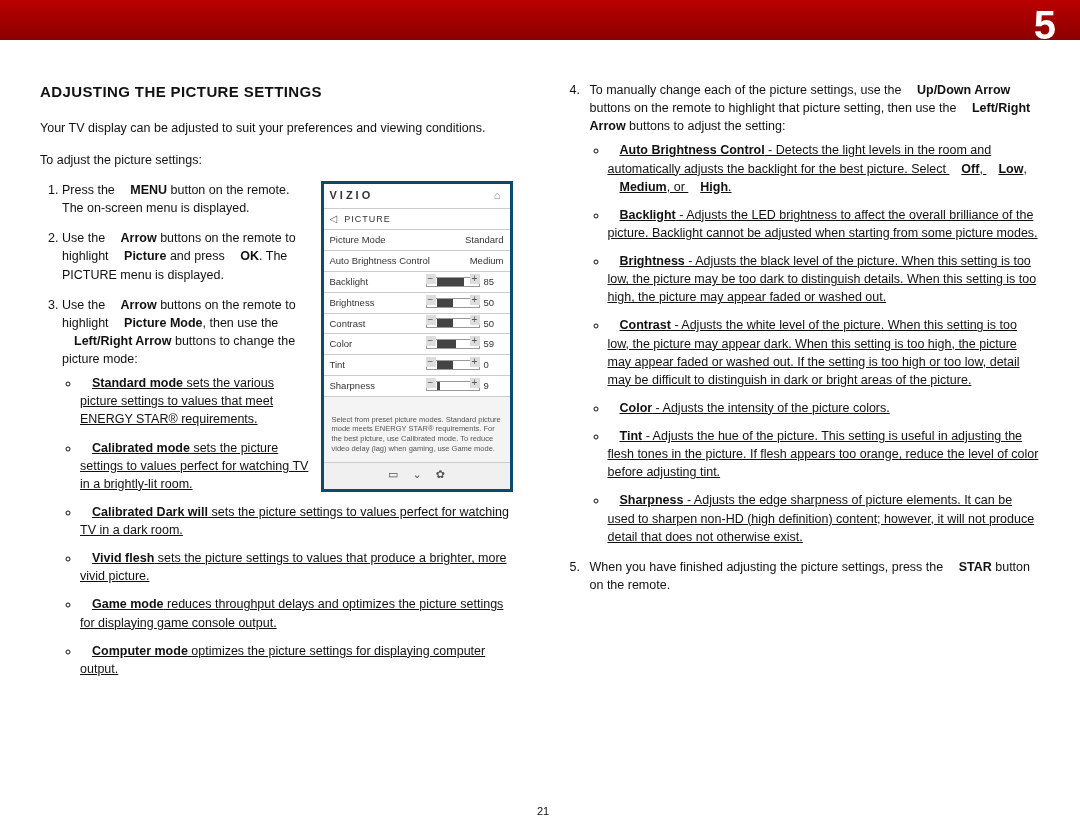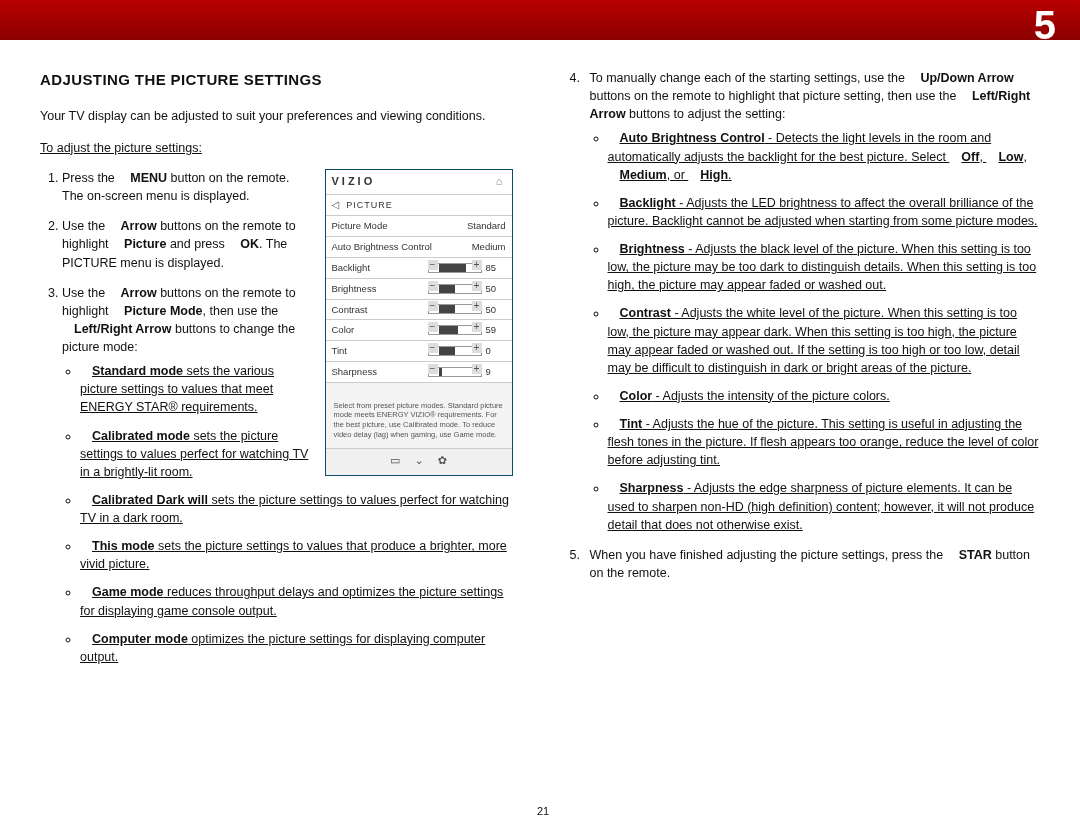--- a/index.html
+++ b/index.html
@@ -1,30 +1,30 @@
 <!DOCTYPE html>
 <html><head>
 <meta charset="utf-8">
 <style>
   body { margin:0; font-family: 'Century Gothic', 'Avant Garde', sans-serif; font-size:12.5px; color:#111; line-height:1.45; }
   .page { width:1080px; height:834px; position:relative; }
   .banner { height:40px; background: linear-gradient(to bottom, #b90000, #8b0000); position:relative; }
   .chapter { position:absolute; right:24px; top:-4px; color:#fff; font-size:40px; font-weight:bold; font-family: Arial, sans-serif; }
-  .content { padding:29px 40px 0 40px; display:flex; gap:55px; }
+  .content { padding:41px 40px 0 40px; display:flex; gap:55px; }
   .col { flex:1; min-width:0; }
   h2 { font-size:15px; letter-spacing:0.4px; margin:0 0 16px 0; font-weight:bold; text-transform:uppercase; }
   .intro { text-align:justify; text-justify:inter-word; margin-bottom:14px; }
-  .lead { margin-bottom:12px;text-decoration:underline; }
+  .lead { margin-bottom:12px; }
   ol.steps { margin:0; padding-left:22px; }
   ol.steps > li { margin-bottom:12px; }
   ul.bullets { margin:6px 0 0 0; padding-left:18px;text-decoration:underline; }
   ul.bullets > li { margin-bottom:10px; }
   .b { font-weight:bold;margin-left:12px; }
   .leftwrap { position:relative; }
-  .floatbox { float:right; width:186px; margin:0 0 10px 12px; border:1px solid #0c4a6e; background:#f4f4f4; font-size:10px; color:#333; }
+  .floatbox { float:right; width:186px; margin:0 0 10px 12px; border:3px solid #0c4a6e; background:#f4f4f4; font-size:10px; color:#333; }
   .fb-head { display:flex; align-items:center; justify-content:space-between; background:#fff; border-bottom:1px solid #ccc; padding:4px 6px; font-weight:bold; letter-spacing:3px; font-size:11px; }
   .fb-sub { display:flex; align-items:center; gap:6px; background:#fff; border-bottom:1px solid #ccc; padding:3px 6px; font-size:9px; letter-spacing:1px; }
   .fb-sub .arrow { font-size:10px; color:#555; }
   .fb-row { display:flex; align-items:center; justify-content:space-between; background:#fff; border-bottom:1px solid #ccc; padding:3px 6px; font-size:9.5px; }
   .fb-row .lbl { flex:1; }
   .fb-row .val { width:20px; text-align:left; }
   .slider { width:52px; height:8px; position:relative; background:#fff; border:1px solid #999; margin:0 4px; display:flex; align-items:center; }
   .slider::before { content:'−'; position:absolute; left:-1px; top:-4px; font-size:10px; color:#555; background:#ddd; width:10px; text-align:center; height:10px; line-height:10px; }
   .slider::after { content:'+'; position:absolute; right:-1px; top:-4px; font-size:10px; color:#555; background:#ddd; width:10px; text-align:center; height:10px; line-height:10px; }
   .slider .fill { position:absolute; left:10px; top:0; bottom:0; background:#444; }
@@ -104,47 +104,47 @@
             </span>
             <span class="val">0</span>
           </div>
         <div class="fb-row">
             <span class="lbl">Sharpness</span>
             <span class="slider">
               <span class="fill" style="width:3px"></span>
             </span>
             <span class="val">9</span>
           </div>
-        <div class="fb-note">Select from preset picture modes. Standard picture mode meets ENERGY VIZIO® requirements. For the best picture, use Calibrated mode. To reduce video delay (lag) when gaming, use Game mode.</div>
+        <div class="fb-note">Select from preset picture modes. Standard picture mode meets ENERGY STAR® requirements. For the best picture, use Calibrated mode. To reduce video delay (lag) when gaming, use Game mode.</div>
         <div class="fb-foot">
           <span>▭</span>
           <span>⌄</span>
           <span>✿</span>
         </div>
       </div>
 
       <ol class="steps">
         <li><span>Press the </span><span class="b">MENU</span><span> button on the remote. The on-screen menu is displayed.</span></li>
         <li><span>Use the </span><span class="b">Arrow</span><span> buttons on the remote to highlight </span><span class="b">Picture</span><span> and press </span><span class="b">OK</span><span>. The PICTURE menu is displayed.</span></li>
         <li><span>Use the </span><span class="b">Arrow</span><span> buttons on the remote to highlight </span><span class="b">Picture Mode</span><span>, then use the </span><span class="b">Left/Right Arrow</span><span> buttons to change the picture mode:</span>
           <ul class="bullets">
             <li><span class="b">Standard mode</span><span> sets the various picture settings to values that meet ENERGY STAR® requirements.</span></li>
             <li><span class="b">Calibrated mode</span><span> sets the picture settings to values perfect for watching TV in a brightly-lit room.</span></li>
             <li><span class="b">Calibrated Dark will</span><span> sets the picture settings to values perfect for watching TV in a dark room.</span></li>
-            <li><span class="b">This mode</span><span> sets the picture settings to values that produce a brighter, more vivid picture.</span></li>
+            <li><span class="b">Vivid flesh</span><span> sets the picture settings to values that produce a brighter, more vivid picture.</span></li>
             <li><span class="b">Game mode</span><span> reduces throughput delays and optimizes the picture settings for displaying game console output.</span></li>
             <li><span class="b">Computer mode</span><span> optimizes the picture settings for displaying computer output.</span></li>
           </ul>
         </li>
       </ol>
     </div>
 
     <div class="col">
       <ol class="steps start4">
-        <li><span>To manually change each of the starting settings, use the </span><span class="b">Up/Down Arrow</span><span> buttons on the remote to highlight that picture setting, then use the </span><span class="b">Left/Right Arrow</span><span> buttons to adjust the setting:</span>
+        <li><span>To manually change each of the picture settings, use the </span><span class="b">Up/Down Arrow</span><span> buttons on the remote to highlight that picture setting, then use the </span><span class="b">Left/Right Arrow</span><span> buttons to adjust the setting:</span>
           <ul class="bullets">
             <li><span class="b">Auto Brightness Control</span><span> - Detects the light levels in the room and automatically adjusts the backlight for the best picture. Select </span><span class="b">Off</span><span>, </span><span class="b">Low</span><span>, </span><span class="b">Medium</span><span>, or </span><span class="b">High</span><span>.</span></li>
             <li><span class="b">Backlight</span><span> - Adjusts the LED brightness to affect the overall brilliance of the picture. Backlight cannot be adjusted when starting from some picture modes.</span></li>
             <li><span class="b">Brightness</span><span> - Adjusts the black level of the picture. When this setting is too low, the picture may be too dark to distinguish details. When this setting is too high, the picture may appear faded or washed out.</span></li>
             <li><span class="b">Contrast</span><span> - Adjusts the white level of the picture. When this setting is too low, the picture may appear dark. When this setting is too high, the picture may appear faded or washed out. If the setting is too high or too low, detail may be difficult to distinguish in dark or bright areas of the picture.</span></li>
             <li><span class="b">Color</span><span> - Adjusts the intensity of the picture colors.</span></li>
             <li><span class="b">Tint</span><span> - Adjusts the hue of the picture. This setting is useful in adjusting the flesh tones in the picture. If flesh appears too orange, reduce the level of color before adjusting tint.</span></li>
             <li><span class="b">Sharpness</span><span> - Adjusts the edge sharpness of picture elements. It can be used to sharpen non-HD (high definition) content; however, it will not produce detail that does not otherwise exist.</span></li>
           </ul>
         </li>

